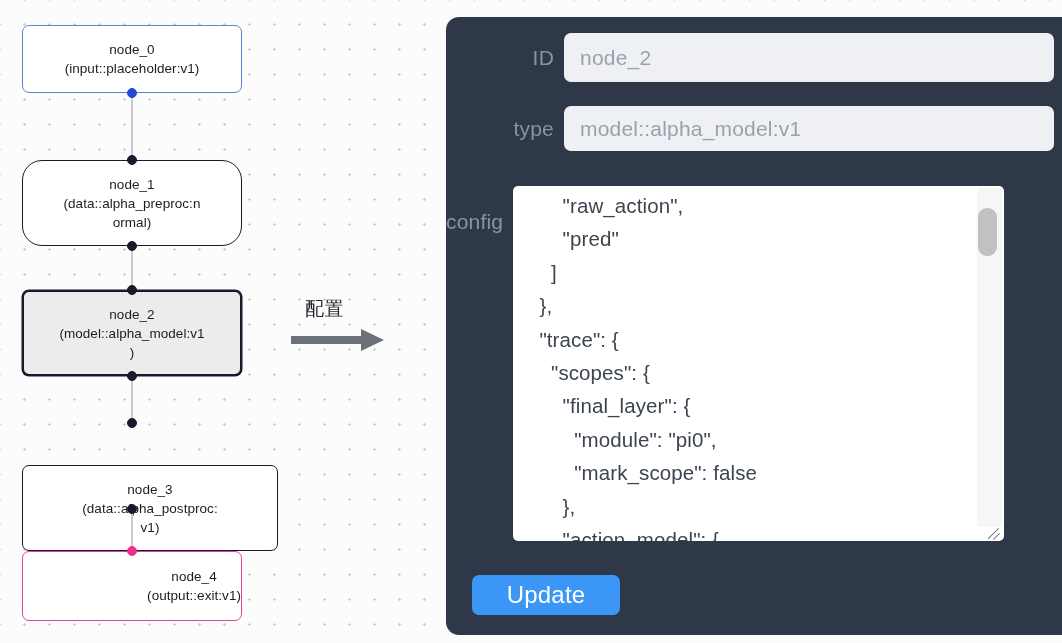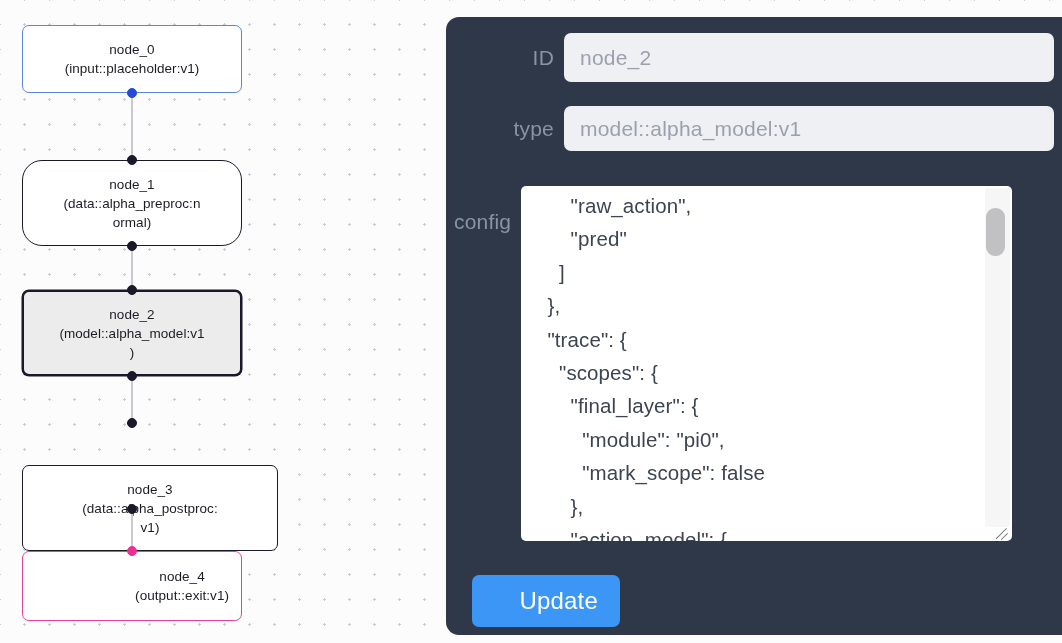--- a/index.html
+++ b/index.html
@@ -36,21 +36,21 @@
     background: #ffffff;
     border: 1.6px solid #1a192b;
     border-radius: 7px;
     display: flex;
     align-items: center;
     justify-content: center;
     text-align: center;
     color: #1c1c24;
     font-size: 13.5px;
     line-height: 19px;
-    padding: 4px 12px;
+    padding: 4px 0;
     letter-spacing: 0.05px;
   }
   .node-label { white-space: pre-line; word-break: break-all; }
 
   .node.input-node  { border-color: #5b86d6; border-width: 1.4px; }
   .node.output-node { border-color: #e0449a; border-width: 1.6px; }
   .node.selected    { background: #ececec; border-color: #1a192b; border-width: 2.1px;
                       box-shadow: 0 0 0 0.5px #1a192b; }
 
   
@@ -135,21 +135,21 @@
     color: #9aa1ad;
     font-size: 21px;
     font-family: "Liberation Sans", sans-serif;
     padding: 0 16px;
     letter-spacing: 0.2px;
     outline: none;
   }
 
   #row-id    { left: 0px; top: 16px;  width: 640px; }
   #row-type  { left: 0px; top: 89px;  width: 640px; }
-  #row-config{ left: 0px; top: 169px; width: 536px; align-items: flex-start; padding-left: 8px; }
+  #row-config{ left: 0px; top: 169px; width: 536px; align-items: flex-start; }
 
   #row-id .field-label,
   #row-type .field-label,
   #row-config .field-label { width: 118px; padding-right: 10px; }
   #row-config .field-label { padding-top: 24px; }
 
   #input-id   { width: 490px; height: 49px; }
   #input-type { width: 490px; height: 45px; }
 
   .textarea-wrap {
@@ -201,31 +201,31 @@
     transform: rotate(-45deg);
     transform-origin: center;
   }
   .resize-grip i:nth-child(1) { width: 15px; right: 0px; bottom: 4px; }
   .resize-grip i:nth-child(2) { width: 9px;  right: 0px; bottom: 1px; }
 
   .update-button {
     position: absolute;
     left: 26px; top: 558px;
     min-width: 148px;
-    height: 52px;
+    height: 40px;
     background: #3b96f5;
     color: #ffffff;
     border: none;
     border-radius: 7px;
     font-size: 24px;
     font-family: "Liberation Sans", sans-serif;
     letter-spacing: 0.2px;
     cursor: pointer;
     padding: 0 22px;
-    text-align: right;
+    text-align: center;
   }
 </style>
 </head>
 <body>
 
 <div id="app">
 
   <div class="canvas-bg"></div>
 
   <div id="flow-graph">
@@ -259,20 +259,25 @@
       <div class="handle " style="left: 132px; top: 246px;"></div>
       <div class="handle " style="left: 132px; top: 290px;"></div>
       <div class="edge" style="left: 130.9px; top: 376px; height: 47px;"></div>
       <div class="handle " style="left: 132px; top: 376px;"></div>
       <div class="handle " style="left: 132px; top: 423px;"></div>
       <div class="edge" style="left: 130.9px; top: 509px; height: 42px;"></div>
       <div class="handle " style="left: 132px; top: 509px;"></div>
       <div class="handle pink" style="left: 132px; top: 551px;"></div>
     </div>
 
+  <div class="annotation">
+    <div class="annotation-label">配置</div>
+    <div class="arrow-shaft"></div>
+    <div class="arrow-head"></div>
+  </div>
 
   <div class="panel">
 
     <div class="field-row" id="row-id">
       <div class="field-label">ID</div>
       <input class="field-input" id="input-id" type="text" placeholder="node id" value="node_2" style="">
     </div>
 
     <div class="field-row" id="row-type">
       <div class="field-label">type</div>

